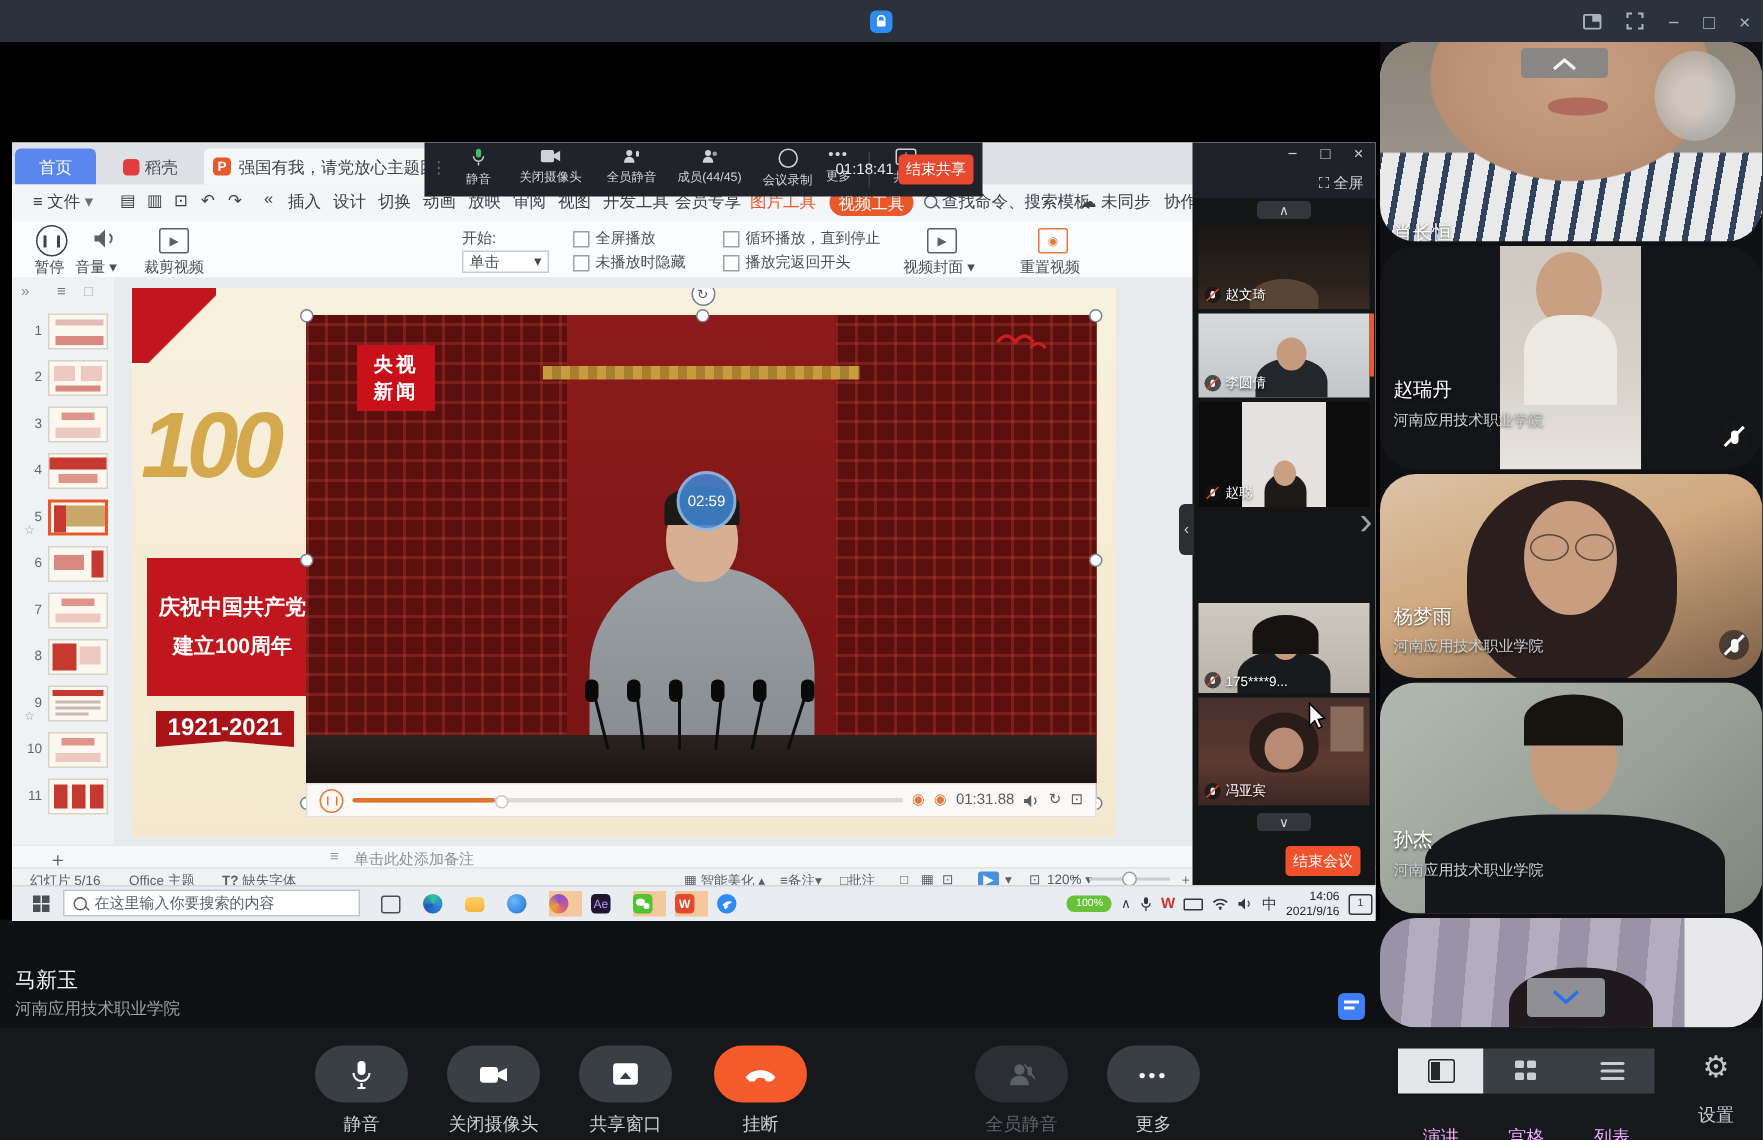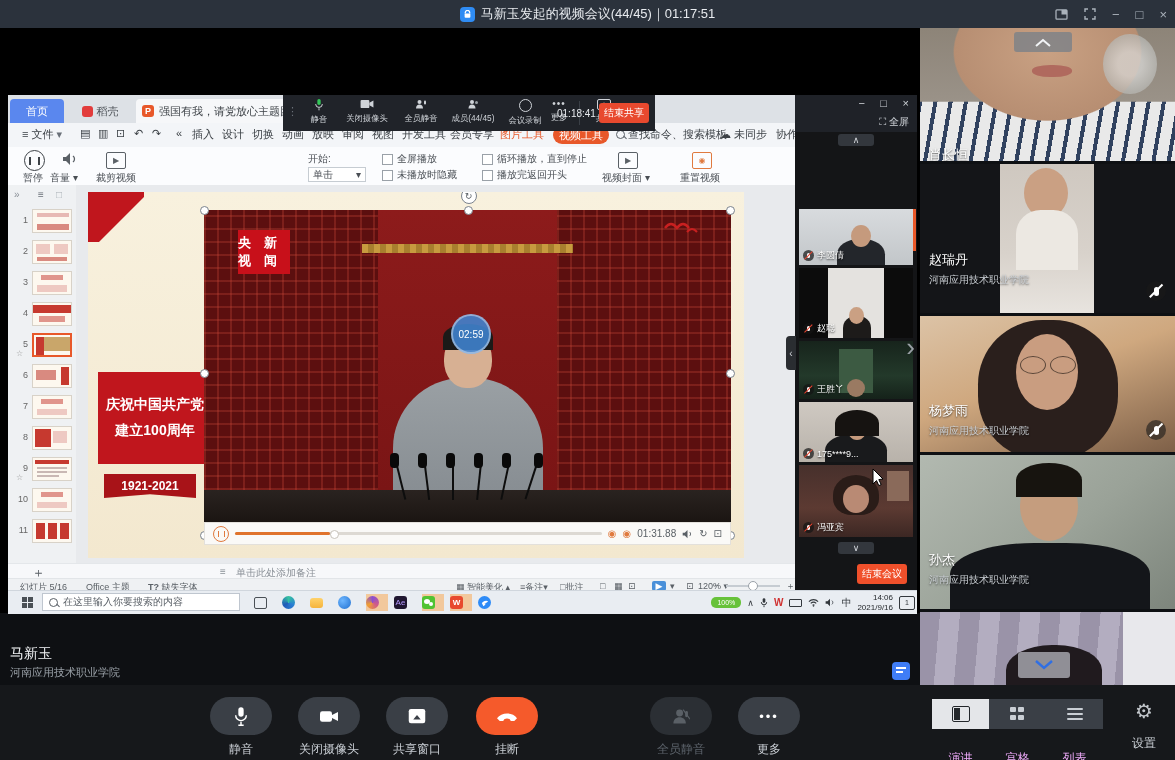--- a/index.html
+++ b/index.html
@@ -44,35 +44,35 @@
   .tn{position:absolute;left:6px;top:8px;width:14px;text-align:right;font-size:9px;color:#666;}
   .tstar{position:absolute;left:8px;top:18px;font-size:8px;color:#999;}
   .tim{position:absolute;left:24px;top:2px;width:40px;height:24px;background:#fdf8ef;border:1px solid #d8d2c8;box-sizing:border-box;}
   .tim i{display:block;position:absolute;}
   .thumb.sel .tim{border:2px solid #e8582a;}
   
   .editarea{left:76px;top:185px;width:841px;height:378px;background:#e8eaed;}
   .slide{left:88px;top:192px;width:656px;height:366px;background:linear-gradient(180deg,#f8f1de,#f3e8cf);overflow:hidden;}
   .big100{position:absolute;left:6px;top:70px;font-size:62px;font-weight:bold;font-style:italic;color:#d4a94e;z-index:1;letter-spacing:-4px;}
   .ribbonband{position:absolute;left:10px;top:180px;width:114px;height:92px;background:#c0161d;z-index:2;color:#fff;font-weight:bold;font-size:14px;display:flex;flex-direction:column;align-items:center;justify-content:center;gap:8px;text-align:center;}
-  .ribbontail{position:absolute;left:16px;top:282px;width:92px;height:24px;background:#a81318;z-index:2;color:#fff;font-size:12px;font-weight:bold;display:flex;align-items:center;justify-content:center;clip-path:polygon(0 0,100% 0,100% 100%,50% 84%,0 100%);}
+  .ribbontail{position:absolute;left:16px;top:282px;width:92px;height:24px;background:#a81318;z-index:2;color:#fff;font-size:16px;font-weight:bold;display:flex;align-items:center;justify-content:center;clip-path:polygon(0 0,100% 0,100% 100%,50% 84%,0 100%);}
   .flagtl{position:absolute;left:-4px;top:-4px;width:60px;height:54px;background:linear-gradient(135deg,#c0161d 60%,transparent 61%);z-index:1;}
   
   .videobox{position:absolute;left:116px;top:18px;width:527px;height:326px;z-index:3;background:#6e1212;overflow:visible;}
   .vscene{position:absolute;inset:0;overflow:hidden;background:linear-gradient(180deg,#5e1010,#7c1818 55%,#691313);}
   .door{position:absolute;top:0;bottom:46px;width:33%;background-color:#5c0f0f;background-image:repeating-linear-gradient(0deg,rgba(200,70,55,.30) 0 2px,transparent 2px 13px),repeating-linear-gradient(90deg,rgba(200,70,55,.30) 0 2px,transparent 2px 13px);}
   .centerpanel{position:absolute;left:33%;right:33%;top:0;bottom:46px;background:linear-gradient(180deg,#8d1b1b,#7a1515);}
   .goldtrim{position:absolute;left:30%;right:30%;top:34px;height:9px;background:repeating-linear-gradient(90deg,#c79b3f 0 6px,#a87f2e 6px 12px);}
   .podium{position:absolute;left:0;right:0;bottom:0;height:46px;background:linear-gradient(180deg,#2a2320,#140f0c);}
   .suit{position:absolute;left:50%;bottom:40px;width:150px;height:118px;margin-left:-75px;background:linear-gradient(180deg,#9aa0a4,#878d92);border-radius:70px 70px 0 0;}
   .head{position:absolute;left:50%;bottom:148px;width:48px;height:58px;margin-left:-24px;background:#d7b093;border-radius:50% 50% 46% 46%;}
   .hair{position:absolute;left:50%;bottom:186px;width:50px;height:26px;margin-left:-25px;background:#1c1a18;border-radius:50% 50% 0 0;}
   .micstick{position:absolute;width:2px;height:36px;background:#0d0d0d;bottom:36px;}
   .michead{position:absolute;width:9px;height:15px;border-radius:4px;background:#090909;bottom:68px;}
-  .cctv{position:absolute;left:34px;top:20px;width:52px;height:44px;background:#c8101a;color:#fff;font-size:13px;font-weight:bold;line-height:1.4;display:flex;flex-direction:row;align-items:center;justify-content:center;letter-spacing:2px;}
+  .cctv{position:absolute;left:34px;top:20px;width:52px;height:44px;background:#c8101a;color:#fff;font-size:13px;font-weight:bold;line-height:1.4;display:flex;flex-direction:column;align-items:center;justify-content:center;letter-spacing:2px;}
   .timerbadge{position:absolute;left:247px;top:104px;width:40px;height:40px;border-radius:50%;background:rgba(64,132,209,.88);border:2px solid rgba(255,255,255,.4);color:#fff;font-size:10px;display:flex;align-items:center;justify-content:center;box-sizing:border-box;}
   .hd{position:absolute;width:7px;height:7px;border-radius:50%;background:#fff;border:1px solid #7a828c;z-index:5;}
   .rot{position:absolute;left:50%;top:-22px;margin-left:-7px;width:14px;height:14px;border-radius:50%;background:#fff;border:1px solid #7a828c;color:#5a6066;font-size:9px;display:flex;align-items:center;justify-content:center;z-index:5;}
   .playerbar{position:absolute;left:0;right:0;top:312px;height:23px;background:#faf9f7;border:1px solid #e3e0db;display:flex;align-items:center;z-index:6;font-size:10px;color:#5a6066;box-sizing:border-box;padding:0 8px;gap:6px;}
   .ppause{width:14px;height:14px;border:1px solid #e07a3f;border-radius:50%;flex:none;}
   .ppbars{width:5px;height:6px;border-left:1.5px solid #e07a3f;border-right:1.5px solid #e07a3f;}
   .ptrack{flex:1;height:3px;background:#ddd9d3;border-radius:2px;position:relative;}
   .pfill{position:absolute;left:0;top:0;bottom:0;width:26%;background:#e0732c;border-radius:2px;}
   .pknob{position:absolute;left:26%;top:-2px;width:7px;height:7px;border-radius:50%;background:#fff;border:1px solid #c9c4bc;}
   .toolstrip{left:893px;top:190px;width:22px;height:210px;display:flex;flex-direction:column;align-items:center;gap:13px;color:#8a9097;font-size:11px;}
@@ -111,21 +111,21 @@
   .micoff::before{content:"";width:3px;height:5px;border-radius:2px;background:#fff;}
   .micoff::after{content:"";position:absolute;width:11px;height:1.4px;background:#e8432e;transform:rotate(-45deg);}
   .chevbtn{position:absolute;left:43px;width:36px;height:12px;background:#33373d;border-radius:3px;color:#d7dadf;font-size:9px;}
   .scroll-or{position:absolute;right:1px;top:77px;width:3px;height:42px;background:#e8582a;}
   .bigarrow{position:absolute;right:2px;top:200px;font-size:26px;color:#9aa0a6;}
   .lefttab{left:786px;top:336px;width:10px;height:34px;background:#2a2d31;border-radius:4px 0 0 4px;color:#cfd3d8;font-size:10px;z-index:10;}
   .endmeet{left:857px;top:564px;width:50px;height:20px;background:#f0502b;border-radius:3px;color:#fff;font-size:10px;z-index:12;}
   
   .cursor{left:872px;top:468px;z-index:30;}
   
-  .tile{left:920px;width:255px;background:#1b1d20;overflow:hidden;}
+  .tile{left:920px;width:255px;background:#1b1d20;overflow:hidden;border-radius:24px;}
   .tname{position:absolute;left:9px;color:#fff;font-size:13px;text-shadow:0 1px 2px rgba(0,0,0,.7);}
   .torg{position:absolute;left:9px;color:#ced3d8;font-size:10px;text-shadow:0 1px 2px rgba(0,0,0,.7);}
   .micoff2{position:absolute;right:9px;width:20px;height:20px;border-radius:50%;background:rgba(25,25,25,.6);display:flex;align-items:center;justify-content:center;}
   .micoff2::before{content:"";width:5px;height:9px;border-radius:3px;background:#fff;}
   .micoff2::after{content:"";position:absolute;width:18px;height:1.6px;background:#fff;transform:rotate(-45deg);}
   .scrollbtn{position:absolute;border-radius:3px;background:rgba(125,129,135,.82);color:#f2f4f6;}
   
   .spk-name{left:10px;top:645px;color:#f2f4f6;font-size:14px;}
   .spk-org{left:10px;top:665px;color:#9aa1a8;font-size:11px;}
   .chatic{left:892px;top:662px;width:18px;height:18px;border-radius:4px;background:#3f7df6;position:absolute;}
@@ -153,21 +153,20 @@
 
 <div id="app">
 
   <div class="abs titlebar">
     <span class="lockbadge">
       <svg width="9" height="9" viewBox="0 0 10 10">
           <path d="M2.5 4V3a2.5 2.5 0 0 1 5 0v1" fill="none" stroke="#fff" stroke-width="1.4"></path>
           <rect x="1.8" y="4" width="6.4" height="4.6" rx="1" fill="#fff"></rect>
         </svg>
     </span>
-    <span>马新玉发起的视频会议(44/45)｜01:17:51</span>
     <span class="winctl">
       <span>
           <svg width="13" height="11" viewBox="0 0 14 12">
             <rect x="1" y="1" width="12" height="10" rx="1" fill="none" stroke="#aab2bb" stroke-width="1.4"></rect>
             <rect x="7" y="1" width="6" height="5" fill="#aab2bb"></rect>
           </svg>
         </span>
       <span>
           <svg width="12" height="12" viewBox="0 0 12 12">
             <path d="M1 4V1h3M8 1h3v3M11 8v3H8M4 11H1V8" fill="none" stroke="#aab2bb" stroke-width="1.4"></path>
@@ -353,20 +352,21 @@
       <div class="tim">
         <i style="left:3px;top:3px;width:9px;height:16px;background:#c6392f;"></i>
         <i style="left:15px;top:3px;width:9px;height:16px;background:#c6392f;"></i>
         <i style="left:27px;top:3px;width:9px;height:16px;background:#c6392f;"></i>
       </div>
     </div>
 
   <div class="abs editarea"></div>
   <div class="abs slide">
     <div class="flagtl"></div>
+    <div class="big100">100</div>
     <div class="ribbonband">
       <span>庆祝中国共产党</span>
       <span>建立100周年</span>
     </div>
     <div class="ribbontail">1921-2021</div>
 
     <div class="videobox">
       <div class="vscene">
         <div class="door" style="left:0;"></div>
         <div class="door" style="right:0;"></div>
@@ -586,43 +586,42 @@
 
   <div class="abs darkblock">
     <span style="position:absolute;right:52px;top:2px;font-size:11px;">−</span>
     <span style="position:absolute;right:30px;top:2px;font-size:11px;">□</span>
     <span style="position:absolute;right:8px;top:2px;font-size:11px;">×</span>
     <span style="position:absolute;right:8px;top:20px;font-size:10px;"><span>⛶</span> <span>全屏</span></span>
   </div>
 
   <div class="abs strip">
     <span class="chevbtn ctr" style="top:2px;">∧</span>
+    <div class="sthumb" style="top:18px;height:56px;background:linear-gradient(180deg,#1b1714,#2b221c 70%,#3a2c22);">
+      <span style="position:absolute;left:30%;bottom:-6px;width:46px;height:26px;border-radius:50% 50% 0 0;background:#5a4434;"></span>
+      <span class="sname">
+          <span class="micoff"></span>
+          <span>赵文琦</span>
+        </span>
+    </div>
     <div class="sthumb" style="top:77px;height:56px;background:linear-gradient(180deg,#d8dbde,#c2c6c9);">
       <span style="position:absolute;left:38px;bottom:-8px;width:48px;height:34px;border-radius:45% 45% 0 0;background:#23262b;"></span>
       <span style="position:absolute;left:52px;bottom:18px;width:20px;height:22px;border-radius:50%;background:#c59a7d;"></span>
       <span class="sname">
           <span class="micoff"></span>
           <span>李圆倩</span>
         </span>
     </div>
     <div class="sthumb" style="top:136px;height:70px;background:#0c0c0c;">
       <span style="position:absolute;left:29px;top:0;width:56px;height:70px;background:#e4e2df;"></span>
       <span style="position:absolute;left:44px;bottom:-4px;width:28px;height:26px;border-radius:45% 45% 0 0;background:#1d1b1a;"></span>
       <span style="position:absolute;left:50px;bottom:14px;width:15px;height:17px;border-radius:50%;background:#caa083;"></span>
       <span class="sname">
           <span class="micoff"></span>
           <span>赵聪</span>
-        </span>
-    </div>
-    <div class="sthumb" style="top:209px;height:58px;background:linear-gradient(180deg,#17241c,#23392a 60%,#15221a);">
-      <span style="position:absolute;left:40px;top:8px;width:34px;height:44px;background:#3c5a42;"></span>
-      <span style="position:absolute;left:48px;bottom:2px;width:18px;height:18px;border-radius:50%;background:#9a7a62;"></span>
-      <span class="sname">
-          <span class="micoff"></span>
-          <span>王胜丫</span>
         </span>
     </div>
     <div class="sthumb" style="top:270px;height:60px;background:linear-gradient(180deg,#cfc9c2,#b8b2aa);">
       <span style="position:absolute;left:26px;bottom:-8px;width:62px;height:36px;border-radius:45% 45% 0 0;background:#191a1c;"></span>
       <span style="position:absolute;left:48px;bottom:22px;width:20px;height:24px;border-radius:50%;background:#c59a7d;"></span>
       <span style="position:absolute;left:36px;bottom:26px;width:44px;height:26px;border-radius:50% 50% 0 0;background:#161311;"></span>
       <span class="sname">
           <span class="micoff"></span>
           <span>175****9...</span>
         </span>

